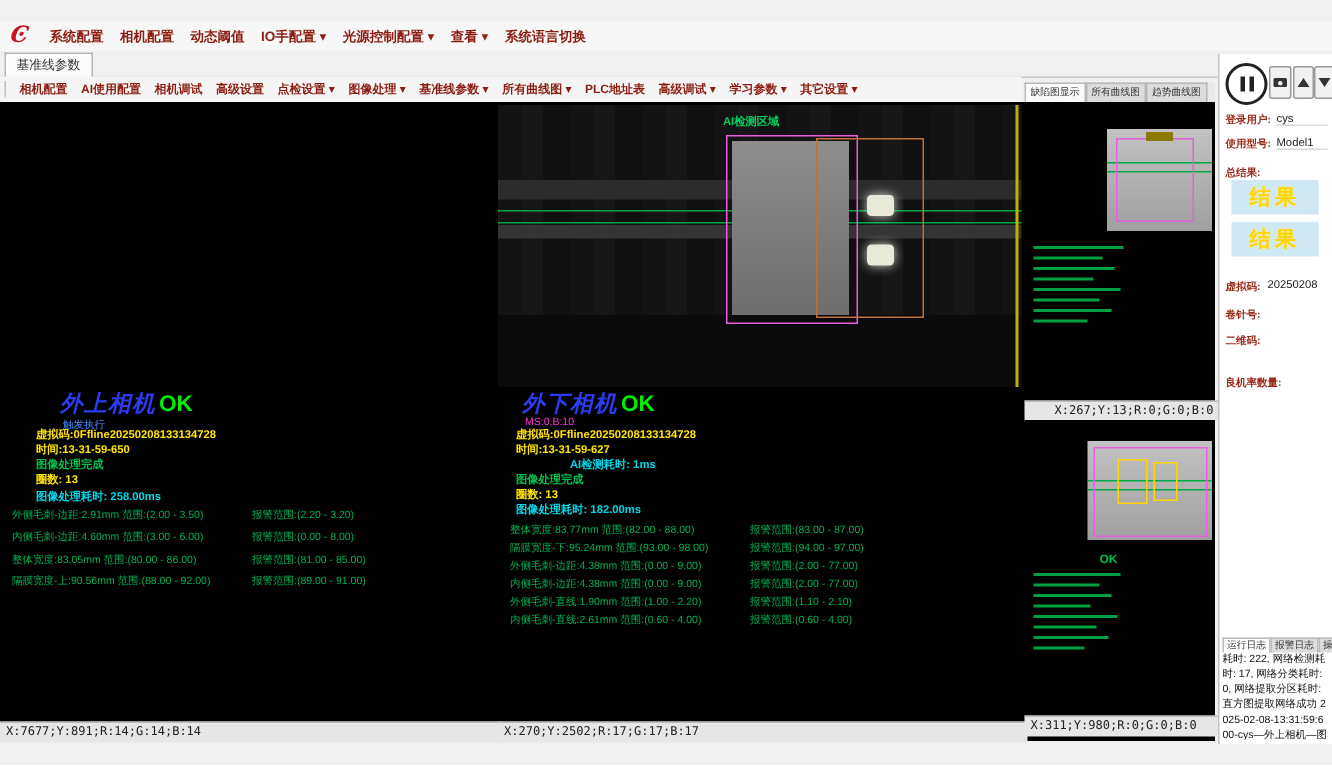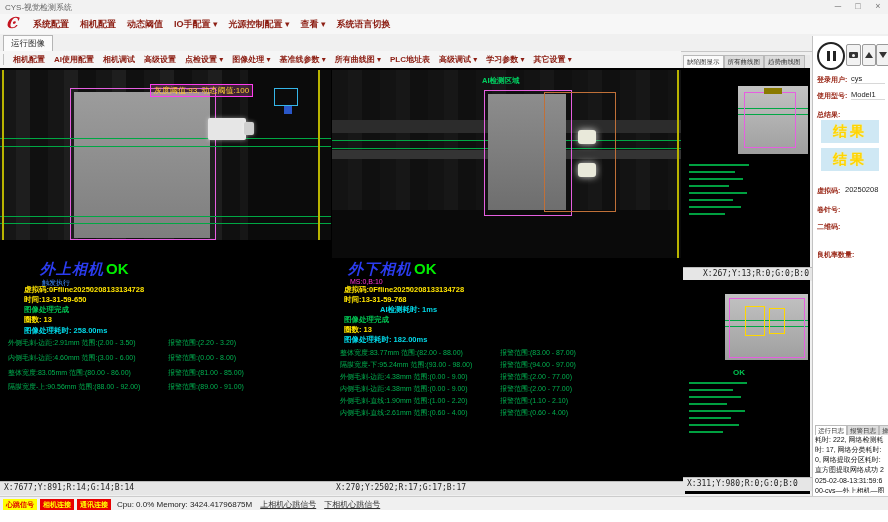--- a/index.html
+++ b/index.html
@@ -87,42 +87,34 @@
   .badge.red-badge{background:#e80000;color:#ffff00;}
   .sb-text{font-size:8px;color:#222;margin-left:6px;white-space:nowrap;}
   .sb-link{font-size:8px;color:#333;margin-left:8px;text-decoration:underline;white-space:nowrap;}
   .bottom-white{position:absolute;left:0;top:510px;width:888px;height:12px;background:#fff;}
 </style>
 </head>
 <body>
 
 <div id="window">
 
-  <div class="titlebar">
-    <span class="title">CYS-视觉检测系统</span>
-    <div class="win-controls">
-      <span>─</span>
-      <span>□</span>
-      <span>×</span>
-    </div>
-  </div>
 
   <div class="menubar">
     <div class="logo">Ͼ</div>
     <span class="menu-item">系统配置</span>
     <span class="menu-item">相机配置</span>
     <span class="menu-item">动态阈值</span>
     <span class="menu-item">IO手配置 ▾</span>
     <span class="menu-item">光源控制配置 ▾</span>
     <span class="menu-item">查看 ▾</span>
     <span class="menu-item">系统语言切换</span>
   </div>
 
   <div class="tabrow">
-    <div class="run-tab">运行图像</div>
+    <div class="run-tab">基准线参数</div>
   </div>
 
   <div class="toolbar">
     <div class="tb-sep"></div>
     <span class="tb-item">相机配置</span>
     <span class="tb-item">AI使用配置</span>
     <span class="tb-item">相机调试</span>
     <span class="tb-item">高级设置</span>
     <span class="tb-item">点检设置 ▾</span>
     <span class="tb-item">图像处理 ▾</span>
@@ -130,37 +122,20 @@
     <span class="tb-item">所有曲线图 ▾</span>
     <span class="tb-item">PLC地址表</span>
     <span class="tb-item">高级调试 ▾</span>
     <span class="tb-item">学习参数 ▾</span>
     <span class="tb-item">其它设置 ▾</span>
   </div>
 
   <div class="main-bg"></div>
 
   <div class="panel" style="left:0;top:68px;width:331px;height:413px;">
-    <div class="cam-img" style="left:0;top:2px;width:331px;height:170px;">
-      <div class="stripes"></div>
-      <div class="abs" style="left:248px;top:0;width:83px;height:170px;background:#0b0b0b;"></div>
-      <div class="film" style="left:74px;top:22px;width:136px;height:146px;"></div>
-      <div class="magenta-box" style="left:70px;top:18px;width:144px;height:150px;"></div>
-      <div class="hline" style="top:68px;width:331px;"></div>
-      <div class="hline" style="top:76px;width:331px;"></div>
-      <div class="hline" style="top:146px;width:331px;"></div>
-      <div class="hline" style="top:153px;width:331px;"></div>
-      <div class="vyellow" style="left:2px;height:170px;"></div>
-      <div class="vyellow" style="left:318px;height:170px;"></div>
-      <div class="connector" style="left:208px;top:48px;width:38px;height:22px;"></div>
-      <div class="connector" style="left:244px;top:52px;width:10px;height:13px;background:#cfcfcf;"></div>
-      <div class="cyan-box" style="left:274px;top:18px;width:22px;height:16px;"></div>
-      <div class="abs" style="left:284px;top:36px;width:8px;height:8px;background:#2a57c8;"></div>
-      <div class="thresh-label" style="left:150px;top:14px;">灰度阈值:93, 动态阈值:100</div>
-    </div>
     <div class="cam-title" style="left:40px;top:192px;">
       <span>外上相机</span><span class="ok">OK</span>
     </div>
     <div class="cam-sub blue" style="left:42px;top:210px;">触发执行</div>
     <div class="ov yellow" style="left:24px;top:217px;">虚拟码:0Ffline20250208133134728</div>
     <div class="ov yellow" style="left:24px;top:227px;">时间:13-31-59-650</div>
     <div class="ov green" style="left:24px;top:237px;">图像处理完成</div>
     <div class="ov yellow" style="left:24px;top:247px;">圈数: 13</div>
     <div class="ov cyan" style="left:24px;top:258px;">图像处理耗时: 258.00ms</div>
     <div class="meas-row" style="top:270px;">
@@ -197,21 +172,21 @@
       <div class="glint" style="left:246px;top:60px;width:18px;height:14px;"></div>
       <div class="glint" style="left:246px;top:93px;width:18px;height:14px;"></div>
       <div class="vyellow" style="left:345px;height:188px;"></div>
       <div class="ai-label" style="left:150px;top:6px;font-weight:bold;">AI检测区域</div>
     </div>
     <div class="cam-title" style="left:16px;top:192px;">
       <span>外下相机</span><span class="ok">OK</span>
     </div>
     <div class="cam-sub magenta" style="left:18px;top:210px;">MS:0,B:10</div>
     <div class="ov yellow" style="left:12px;top:217px;">虚拟码:0Ffline20250208133134728</div>
-    <div class="ov yellow" style="left:12px;top:227px;">时间:13-31-59-768</div>
+    <div class="ov yellow" style="left:12px;top:227px;">时间:13-31-59-627</div>
     <div class="ov cyan" style="left:12px;top:237px;margin-left:36px;">AI检测耗时: 1ms</div>
     <div class="ov green" style="left:12px;top:247px;">图像处理完成</div>
     <div class="ov yellow" style="left:12px;top:257px;">圈数: 13</div>
     <div class="ov cyan" style="left:12px;top:267px;">图像处理耗时: 182.00ms</div>
     <div class="meas-row" style="top:280px;">
       <span>整体宽度:83.77mm 范围:(82.00 - 88.00)</span>
       <span class="alarm">报警范围:(83.00 - 87.00)</span>
     </div>
     <div class="meas-row" style="top:292px;">
       <span>隔膜宽度-下:95.24mm 范围:(93.00 - 98.00)</span>
@@ -309,23 +284,15 @@
     <div class="sb-label" style="left:4px;top:214px;">良机率数量:</div>
 
     <div class="log-tabs">
       <div class="log-tab active">运行日志</div>
       <div class="log-tab">报警日志</div>
       <div class="log-tab">操作日志</div>
     </div>
     <div class="log-text">耗时: 222, 网络检测耗时: 17, 网络分类耗时: 0, 网络提取分区耗时: 直方图提取网络成功 2025-02-08-13:31:59:600-cys—外上相机—图像处理耗时: 258.00ms</div>
   </div>
 
-  <div class="statusbar">
-    <span class="badge yellow-badge">心跳信号</span>
-    <span class="badge red-badge">相机连接</span>
-    <span class="badge red-badge">通讯连接</span>
-    <span class="sb-text">Cpu: 0.0% Memory: 3424.41796875M</span>
-    <span class="sb-link">上相机心跳信号</span>
-    <span class="sb-link">下相机心跳信号</span>
-  </div>
   <div class="bottom-white"></div>
 
 </div>
 
 </body></html>

